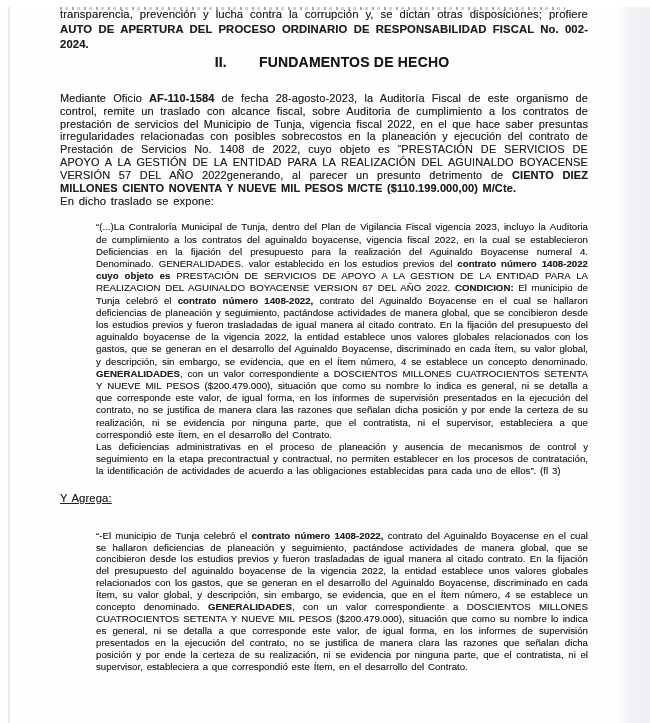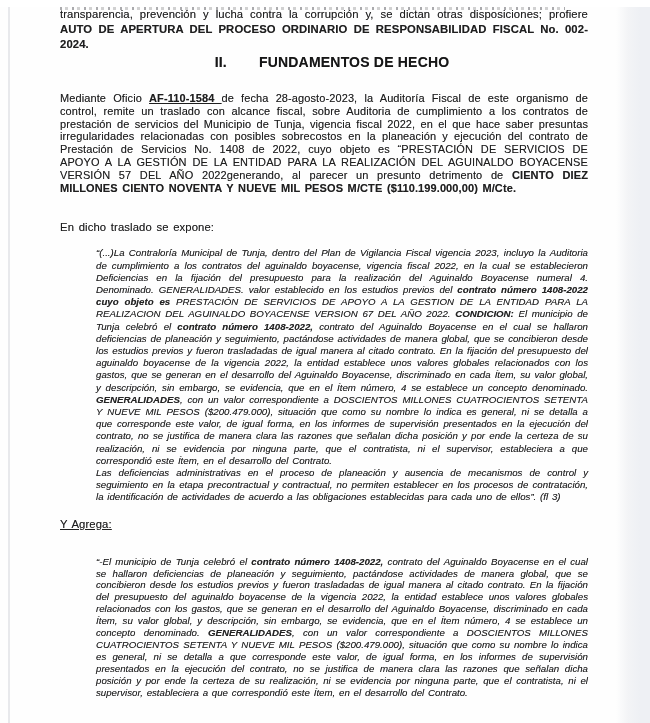--- a/index.html
+++ b/index.html
@@ -40,33 +40,32 @@
     color: #1f1f1f;
   }
   .p-intro { margin-top: 7px; font-size: 11.3px; line-height: 15px; }
   .heading {
     margin-top: 3px; padding-left: 14px;
     text-align: center; font-weight: bold;
     font-size: 14px; line-height: 14px; letter-spacing: 0.2px; color: #161616;
   }
   .heading .hnum { margin-right: 32px; }
   .p-oficio { margin-top: 23px; line-height: 12.8px; }
-  .lead { margin-top: 27px; text-align: left; font-size: 11.3px; line-height: 13px; }
+  .lead { margin-top: 1px; text-align: left; font-size: 11.3px; line-height: 13px; }
   .lead-agrega { margin-top: 14px; text-decoration: underline; }
   .quote {
     margin: 13px 62px 0 96px;
-    font-style: italic;
     font-size: 9.7px; line-height: 12.2px;
     text-align: justify; word-spacing: 1.1px;
     color: #242424;
   }
   .quote .qp + .qp { margin-top: 0; }
   .quote-2 { margin-top: 25px; line-height: 11.9px; }
   .run-b { font-weight: bold; }
-  .run-u { text-decoration: underline; }
+  .run-u { }
 </style>
 </head>
 <body>
 
 <div class="page">
 
   <div class="top-clip"></div>
 
   <p class="main p-intro"><span>transparencia, prevención y lucha contra la corrupción y, se dictan otras disposiciones; profiere </span><span class="run-b">AUTO DE APERTURA DEL PROCESO ORDINARIO DE RESPONSABILIDAD FISCAL No. 002-2024.</span></p>
 

